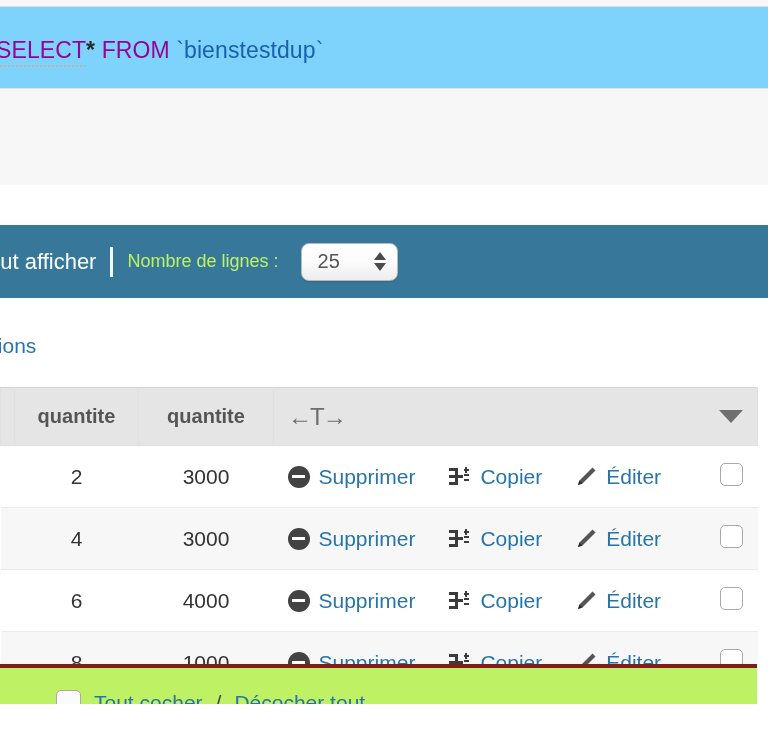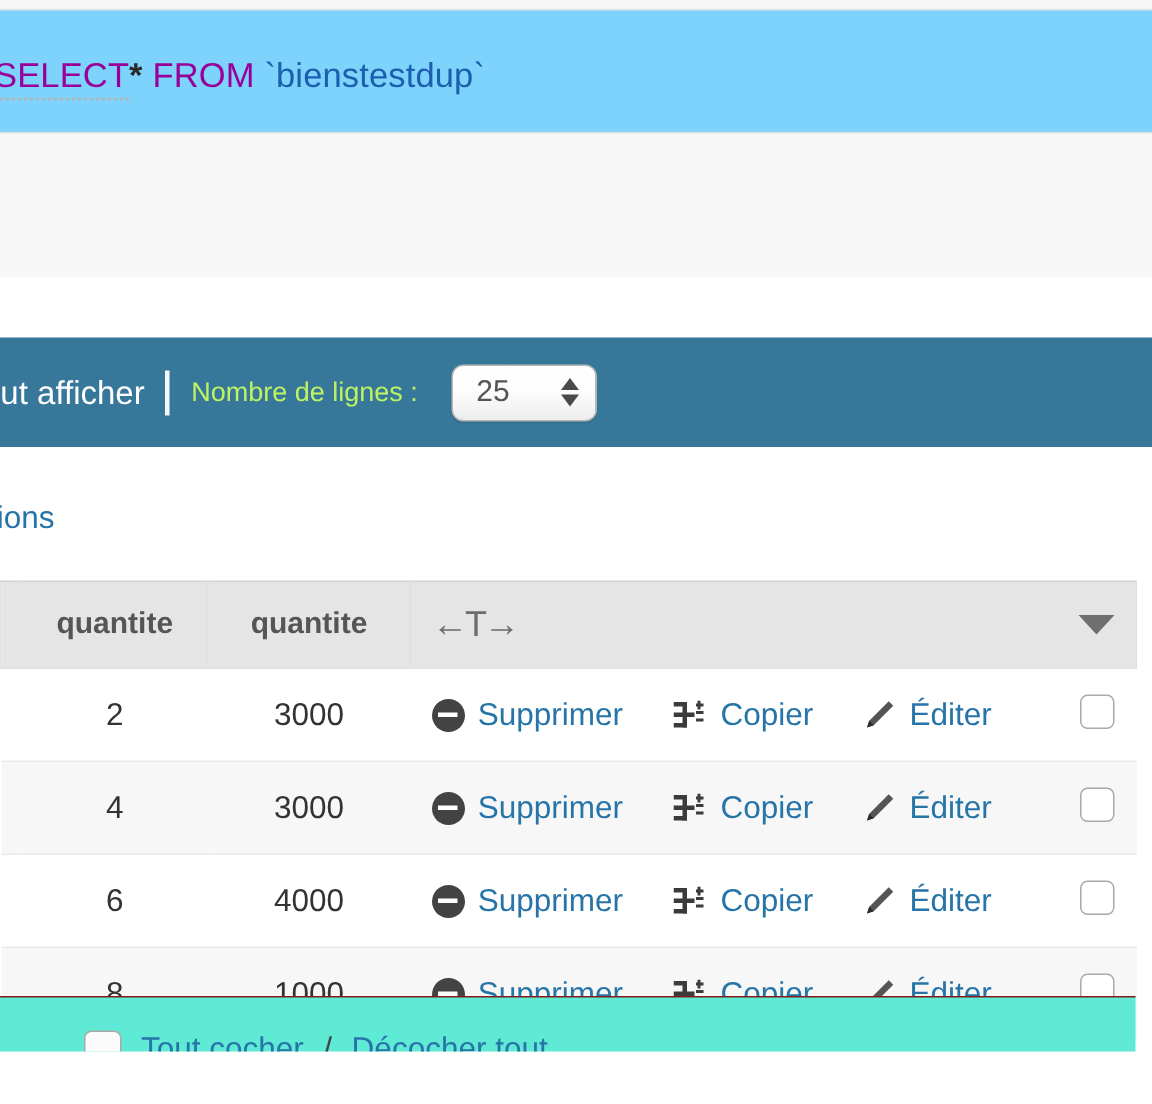--- a/index.html
+++ b/index.html
@@ -285,22 +285,22 @@
     cursor: pointer;
     box-sizing: border-box;
   }
   .td-spacer { width: 14px; }
 
   
   .bottom-row {
     position: absolute;
     left: 0; top: 664px;
     width: 757px; height: 36px;
-    background: #5eead4;
-    border-top: 1px solid #7f1d1d;
+    background: #bef264;
+    border-top: 4px solid #7f1d1d;
     overflow: hidden;
   }
   .bottom-inner {
     display: flex;
     align-items: center;
     gap: 13px;
     position: absolute;
     left: 56px;
     top: 22px;
     white-space: nowrap;

